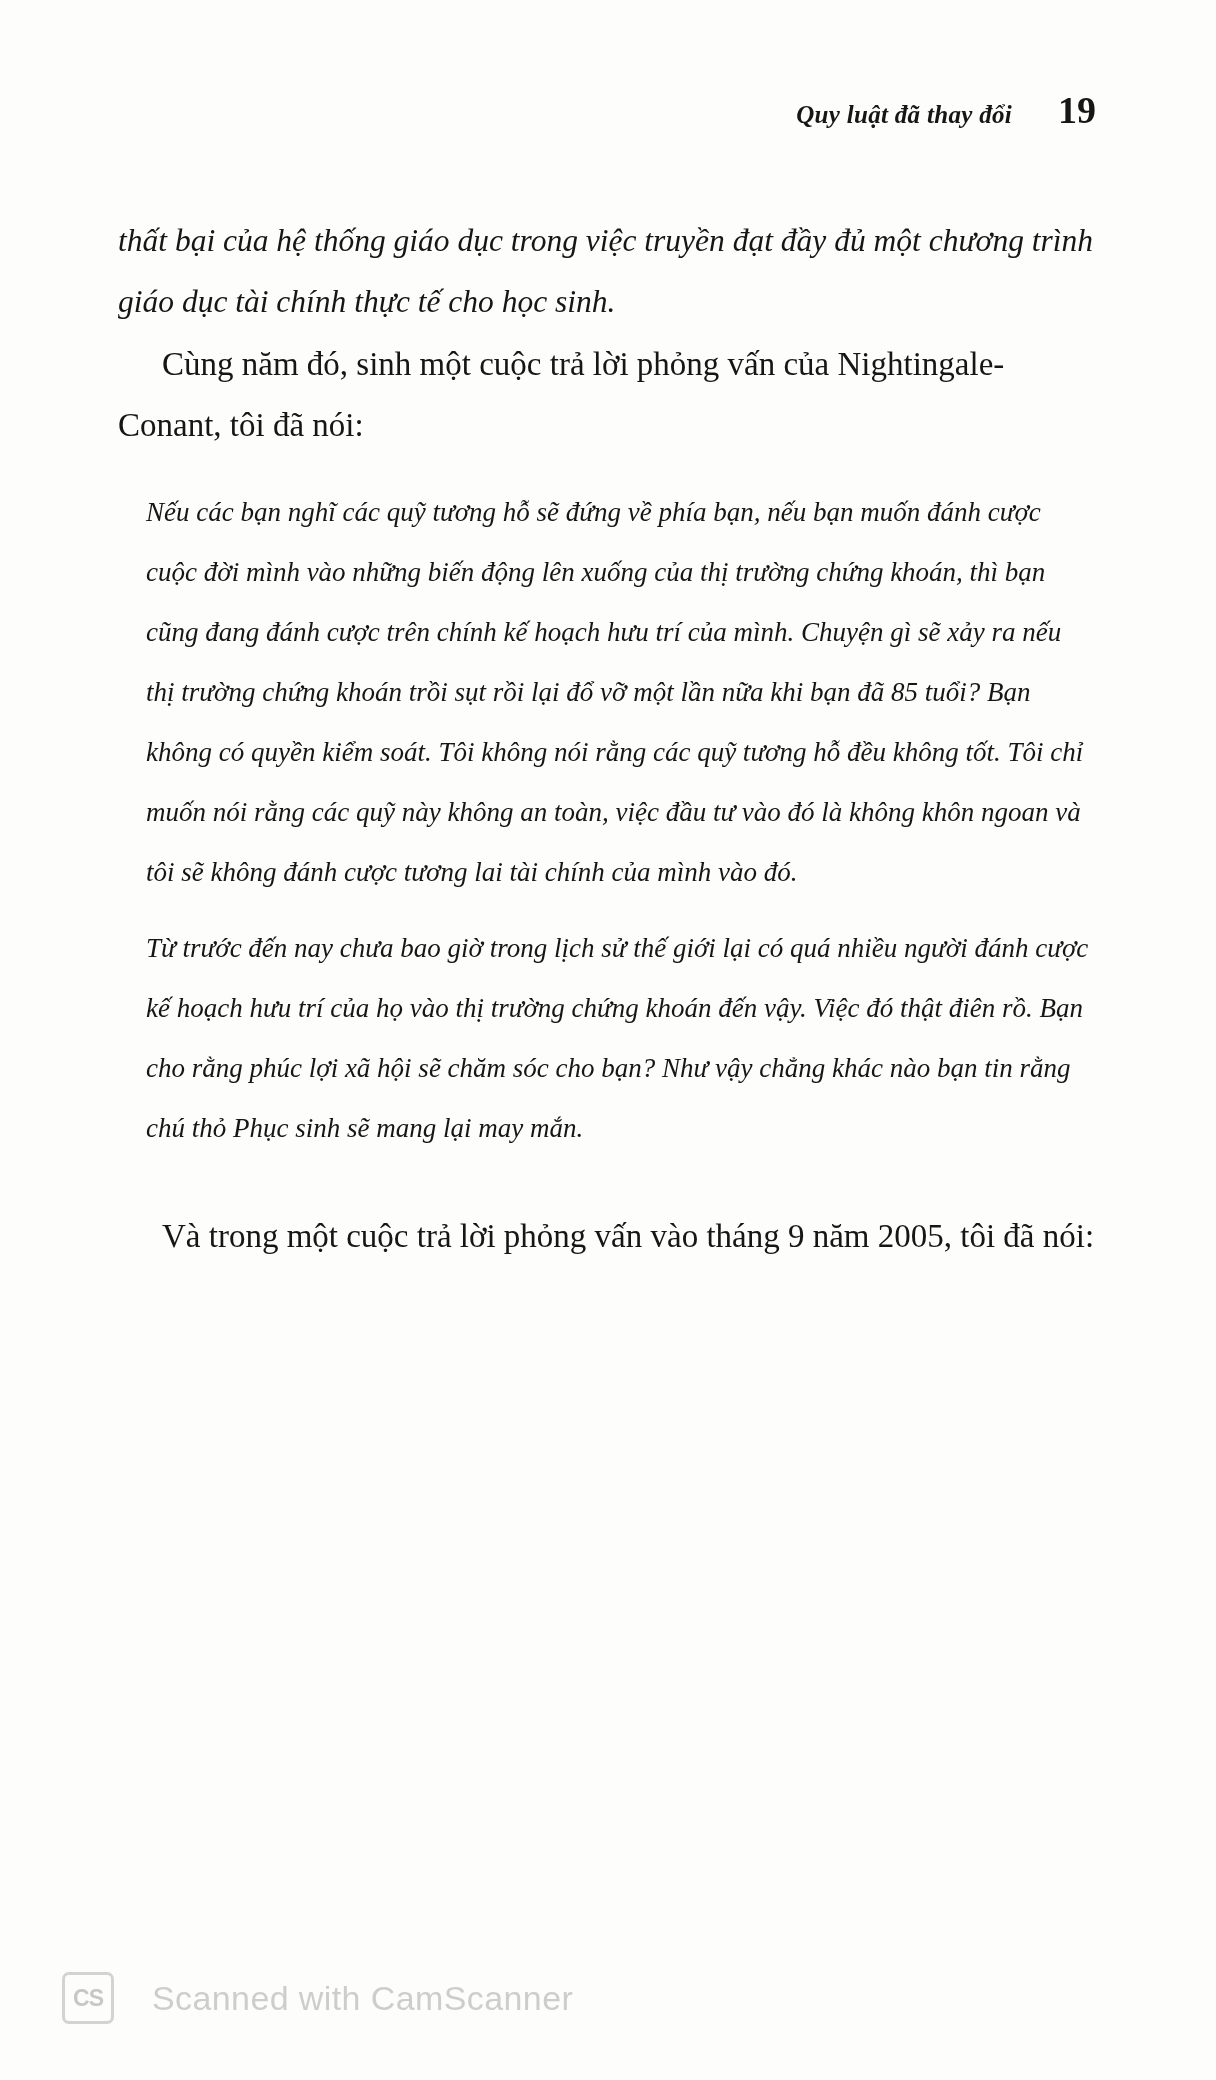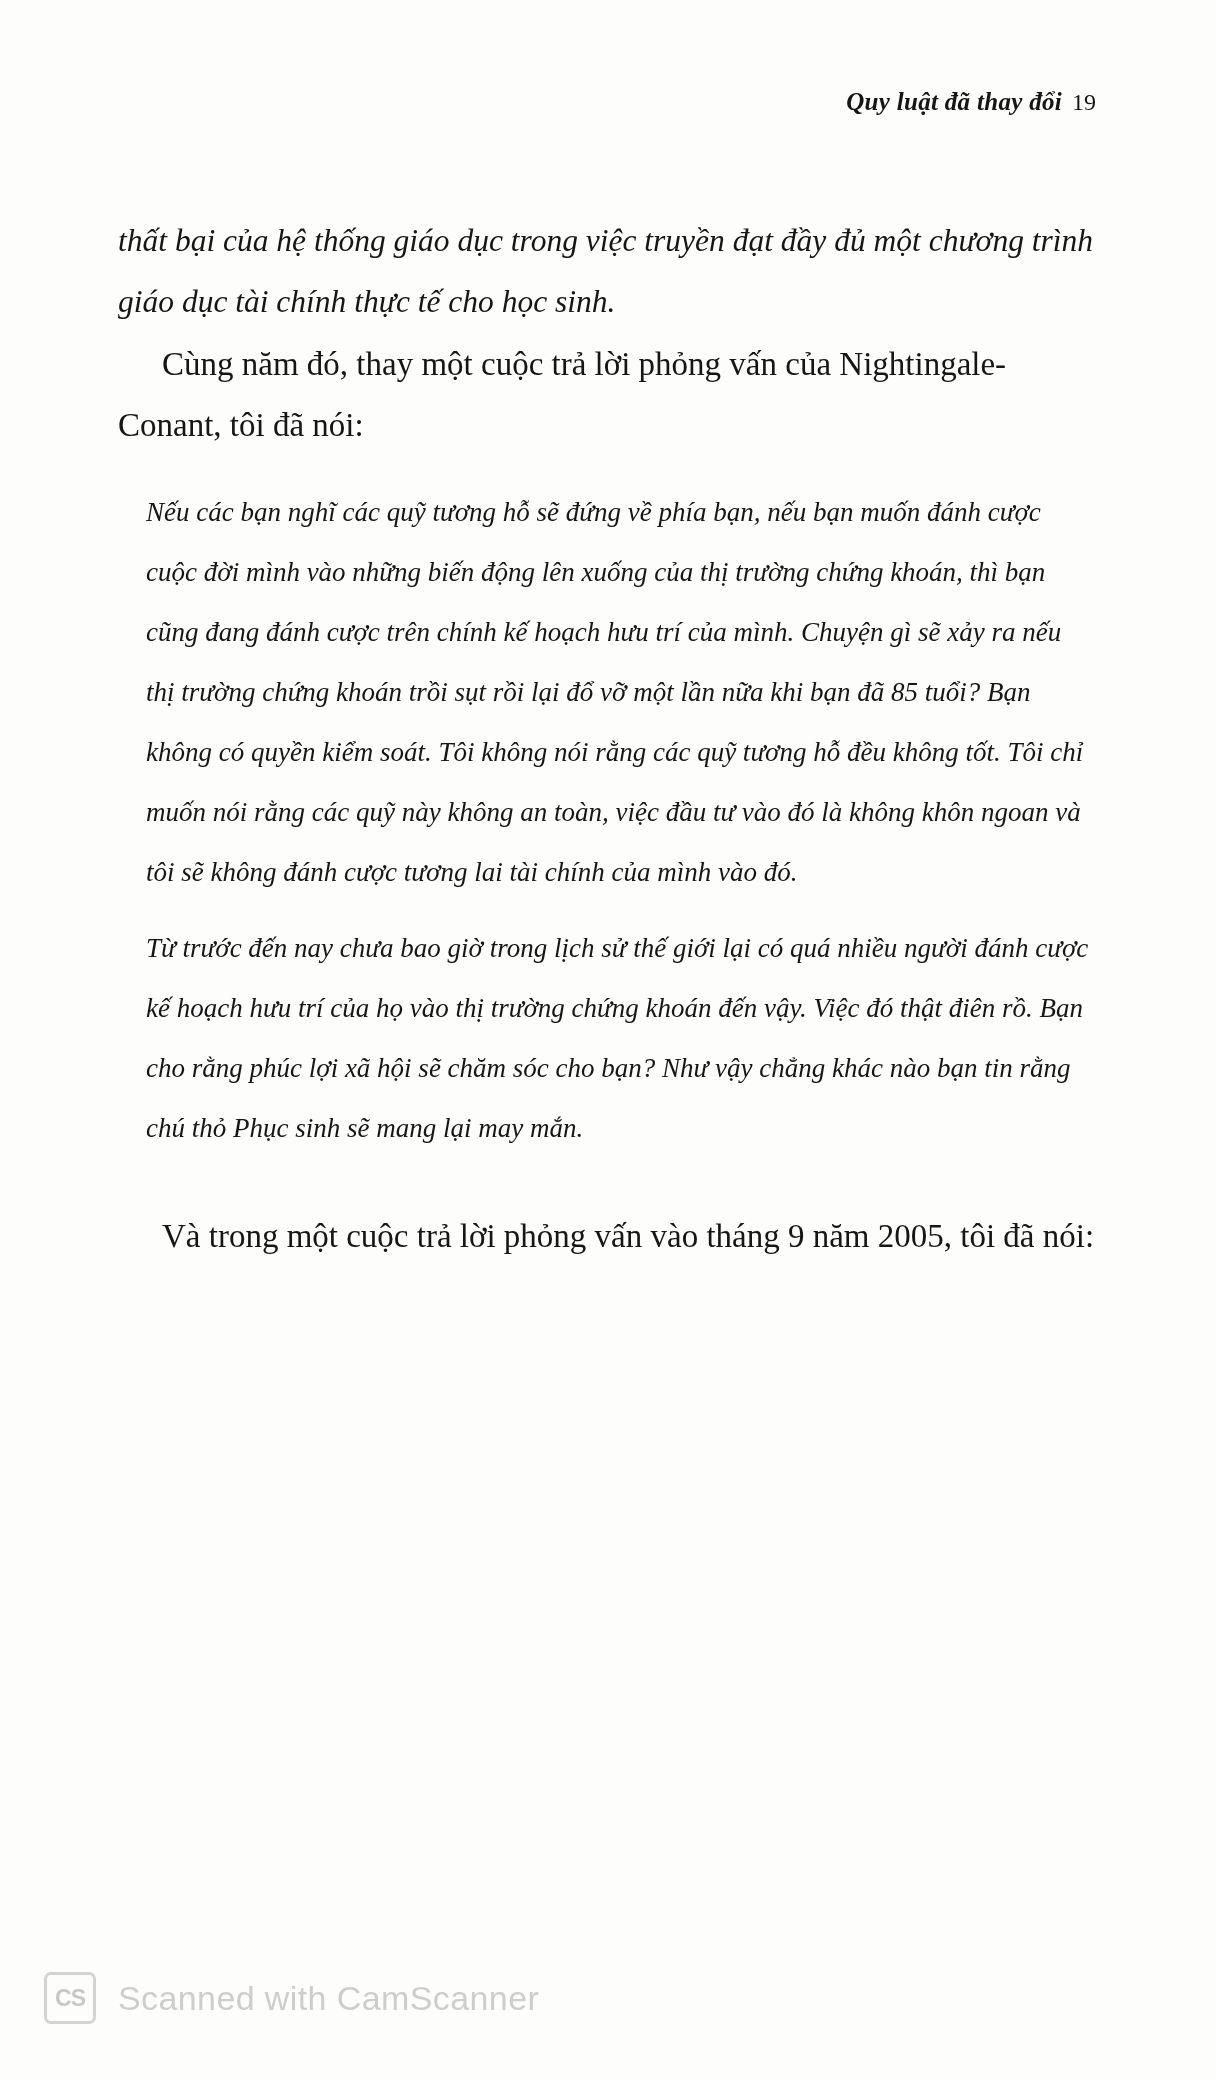--- a/index.html
+++ b/index.html
@@ -32,22 +32,23 @@
     gap: 10px;
     white-space: nowrap;
   }
   .running-head .rh-title {
     font-style: italic;
     font-weight: bold;
     font-size: 25px;
     letter-spacing: 0.3px;
   }
   .running-head .rh-page {
-    font-size: 24px;
-    font-weight: normal;
+    font-size: 38px;
+    font-weight: bold;
+    margin-left: 36px;
   }
 
   
   .text-block {
     position: absolute;
     left: 118px;
     right: 118px;
     top: 210px;
   }
 
@@ -82,25 +83,25 @@
   .quote + .quote {
     margin-top: 16px;
   }
 
   .gap-lg { height: 46px; }
   .gap-md { height: 26px; }
 
   
   .watermark {
     position: absolute;
-    left: 44px;
+    left: 62px;
     bottom: 56px;
     display: flex;
     align-items: center;
-    gap: 22px;
+    gap: 38px;
     opacity: 0.42;
   }
   .cs-badge {
     width: 46px;
     height: 46px;
     border: 3px solid #9a9a9a;
     border-radius: 7px;
     color: #7e7e7e;
     font-family: "Liberation Sans", sans-serif;
     font-weight: bold;
@@ -125,21 +126,21 @@
 
   <div class="running-head">
     <span class="rh-title">Quy luật đã thay đổi</span>
     <span class="rh-page">19</span>
   </div>
 
   <div class="text-block">
 
     <p class="para-italic">thất bại của hệ thống giáo dục trong việc truyền đạt đầy đủ một chương trình giáo dục tài chính thực tế cho học sinh.</p>
 
-    <p class="para-roman">Cùng năm đó, thay một cuộc trả lời phỏng vấn của Nightingale-Conant, tôi đã nói:</p>
+    <p class="para-roman">Cùng năm đó, sinh một cuộc trả lời phỏng vấn của Nightingale-Conant, tôi đã nói:</p>
 
     <div class="gap-md"></div>
 
     <p class="quote">Nếu các bạn nghĩ các quỹ tương hỗ sẽ đứng về phía bạn, nếu bạn muốn đánh cược cuộc đời mình vào những biến động lên xuống của thị trường chứng khoán, thì bạn cũng đang đánh cược trên chính kế hoạch hưu trí của mình. Chuyện gì sẽ xảy ra nếu thị trường chứng khoán trồi sụt rồi lại đổ vỡ một lần nữa khi bạn đã 85 tuổi? Bạn không có quyền kiểm soát. Tôi không nói rằng các quỹ tương hỗ đều không tốt. Tôi chỉ muốn nói rằng các quỹ này không an toàn, việc đầu tư vào đó là không khôn ngoan và tôi sẽ không đánh cược tương lai tài chính của mình vào đó.</p>
 
     <p class="quote">Từ trước đến nay chưa bao giờ trong lịch sử thế giới lại có quá nhiều người đánh cược kế hoạch hưu trí của họ vào thị trường chứng khoán đến vậy. Việc đó thật điên rồ. Bạn cho rằng phúc lợi xã hội sẽ chăm sóc cho bạn? Như vậy chẳng khác nào bạn tin rằng chú thỏ Phục sinh sẽ mang lại may mắn.</p>
 
     <div class="gap-lg"></div>
 
     <p class="para-roman">Và trong một cuộc trả lời phỏng vấn vào tháng 9 năm 2005, tôi đã nói:</p>

